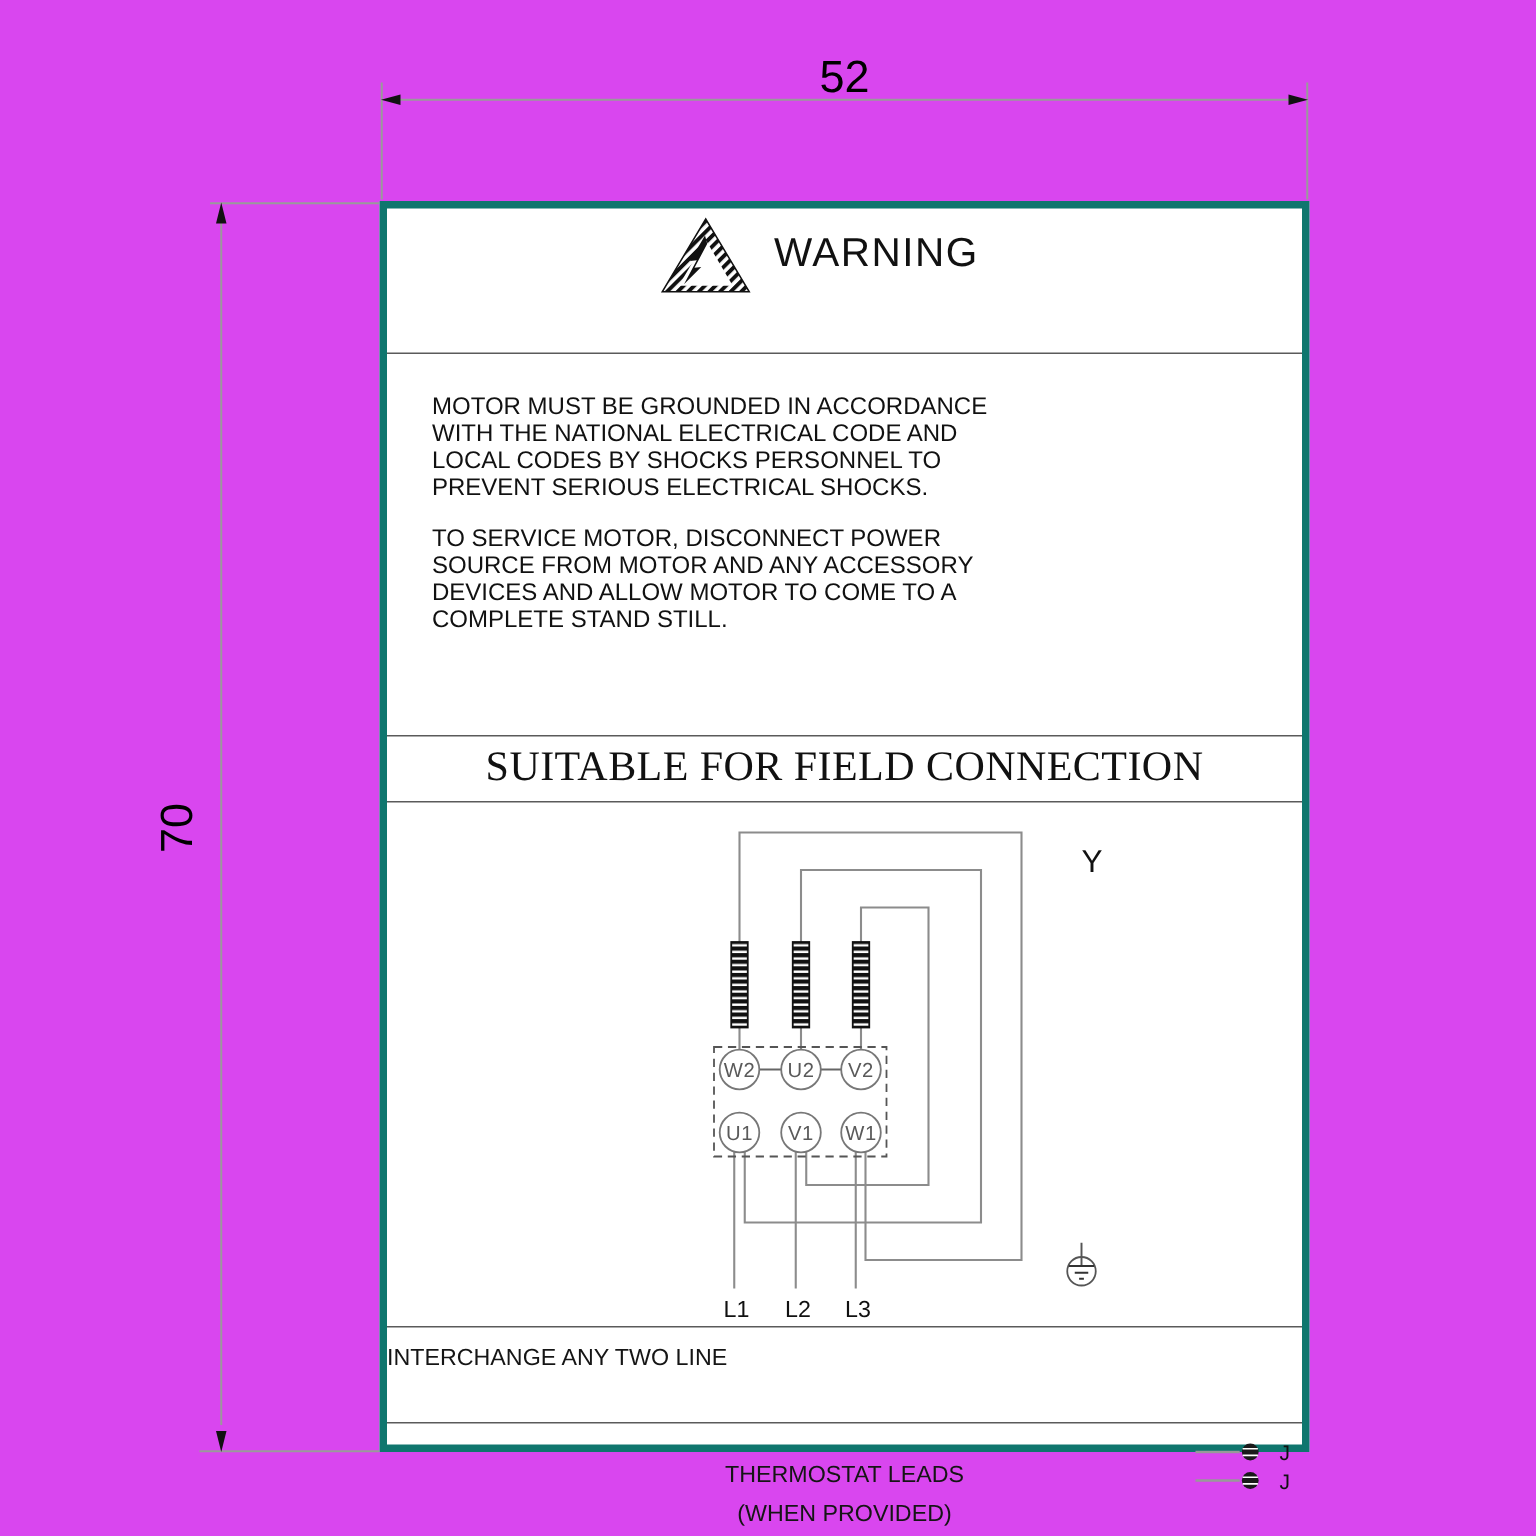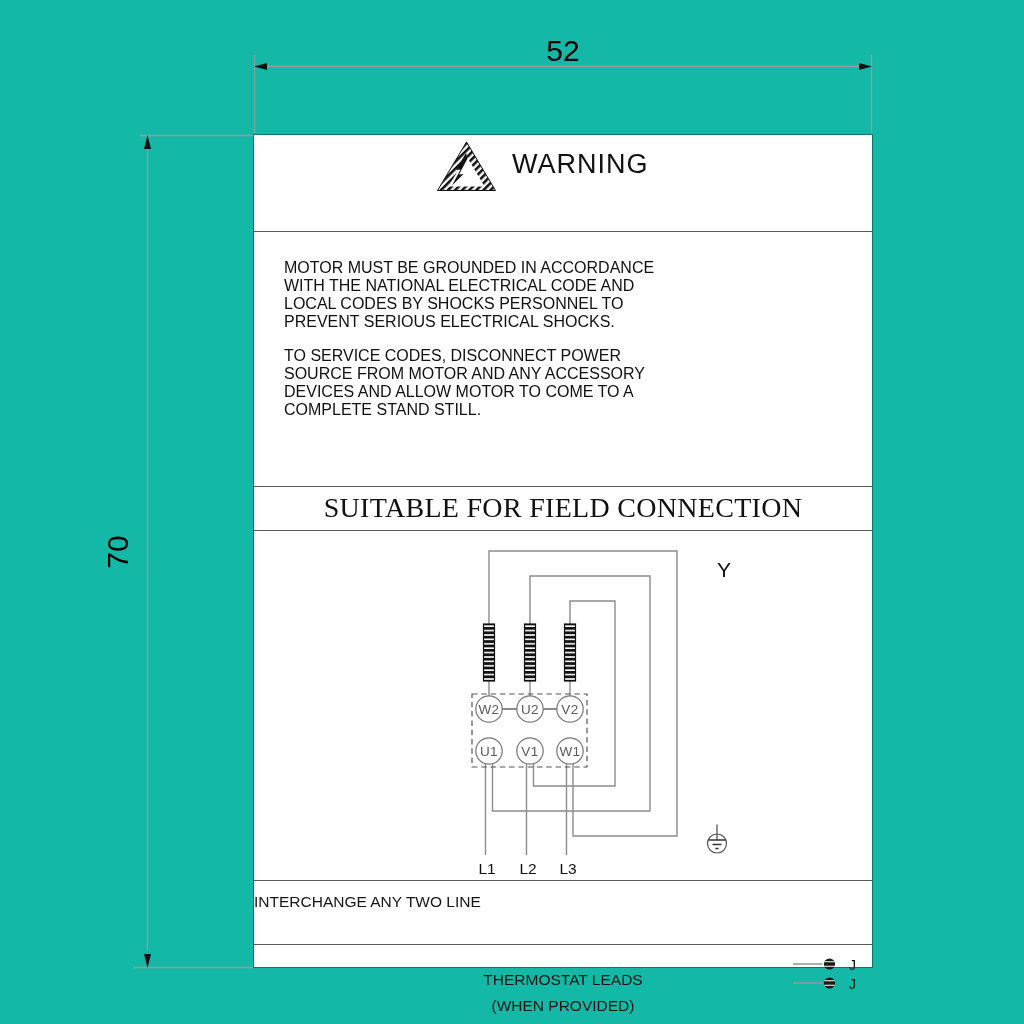--- a/index.html
+++ b/index.html
@@ -1,23 +1,23 @@
 <!DOCTYPE html>
 <html><head>
 <meta charset="utf-8">
 <style>
   html,body{margin:0;padding:0;background:#fff;}
-  .canvas{position:relative;width:1024px;height:1024px;background:#14b8a6;overflow:hidden;
+  .canvas{position:relative;width:1024px;height:1024px;background:#d946ef;overflow:hidden;
           font-family:"Liberation Sans",sans-serif;color:#111;}
   svg{display:block;}
   svg text{font-family:"Liberation Sans",sans-serif;}
   .dim-layer{position:absolute;left:0;top:0;pointer-events:none;}
 
   .label-box{position:absolute;left:253px;top:134px;width:620px;height:834px;
-             box-sizing:border-box;border:1px solid #0f766e;background:#fff;}
+             box-sizing:border-box;border:5px solid #0f766e;background:#fff;}
   .band{position:relative;box-sizing:border-box;width:100%;}
   .band + .band{border-top:1px solid #5a5a5a;}
   .band-header{height:64px;}
   .warn-tri{position:absolute;left:180px;top:5px;}
   .warn-title{position:absolute;left:258px;top:14px;font-size:27px;letter-spacing:1px;color:#111;}
   .band-body{height:255px;padding:11px 0 0 30px;margin-top:32px;}
   .band-body p{margin:0 0 16px 0;font-size:17px;line-height:26.3px;letter-spacing:.2px;color:#151515;}
   .band-suitable{height:44px;text-align:center;}
   .band-suitable span{display:inline-block;font-size:28px;line-height:42px;letter-spacing:.3px;color:#111;font-family:Liberation Serif, serif;}
   .band-diagram{height:350px;}
@@ -69,21 +69,21 @@
     <div class="band band-body">
       <p>
         </p>
         <div>MOTOR MUST BE GROUNDED IN ACCORDANCE</div>
         <div>WITH THE NATIONAL ELECTRICAL CODE AND</div>
         <div>LOCAL CODES BY SHOCKS PERSONNEL TO</div>
         <div>PREVENT SERIOUS ELECTRICAL SHOCKS.</div>
       <p></p>
       <p>
         </p>
-        <div>TO SERVICE CODES, DISCONNECT POWER</div>
+        <div>TO SERVICE MOTOR, DISCONNECT POWER</div>
         <div>SOURCE FROM MOTOR AND ANY ACCESSORY</div>
         <div>DEVICES AND ALLOW MOTOR TO COME TO A</div>
         <div>COMPLETE STAND STILL.</div>
       <p></p>
     </div>
 
     <div class="band band-suitable">
       <span>SUITABLE FOR FIELD CONNECTION</span>
     </div>
 

